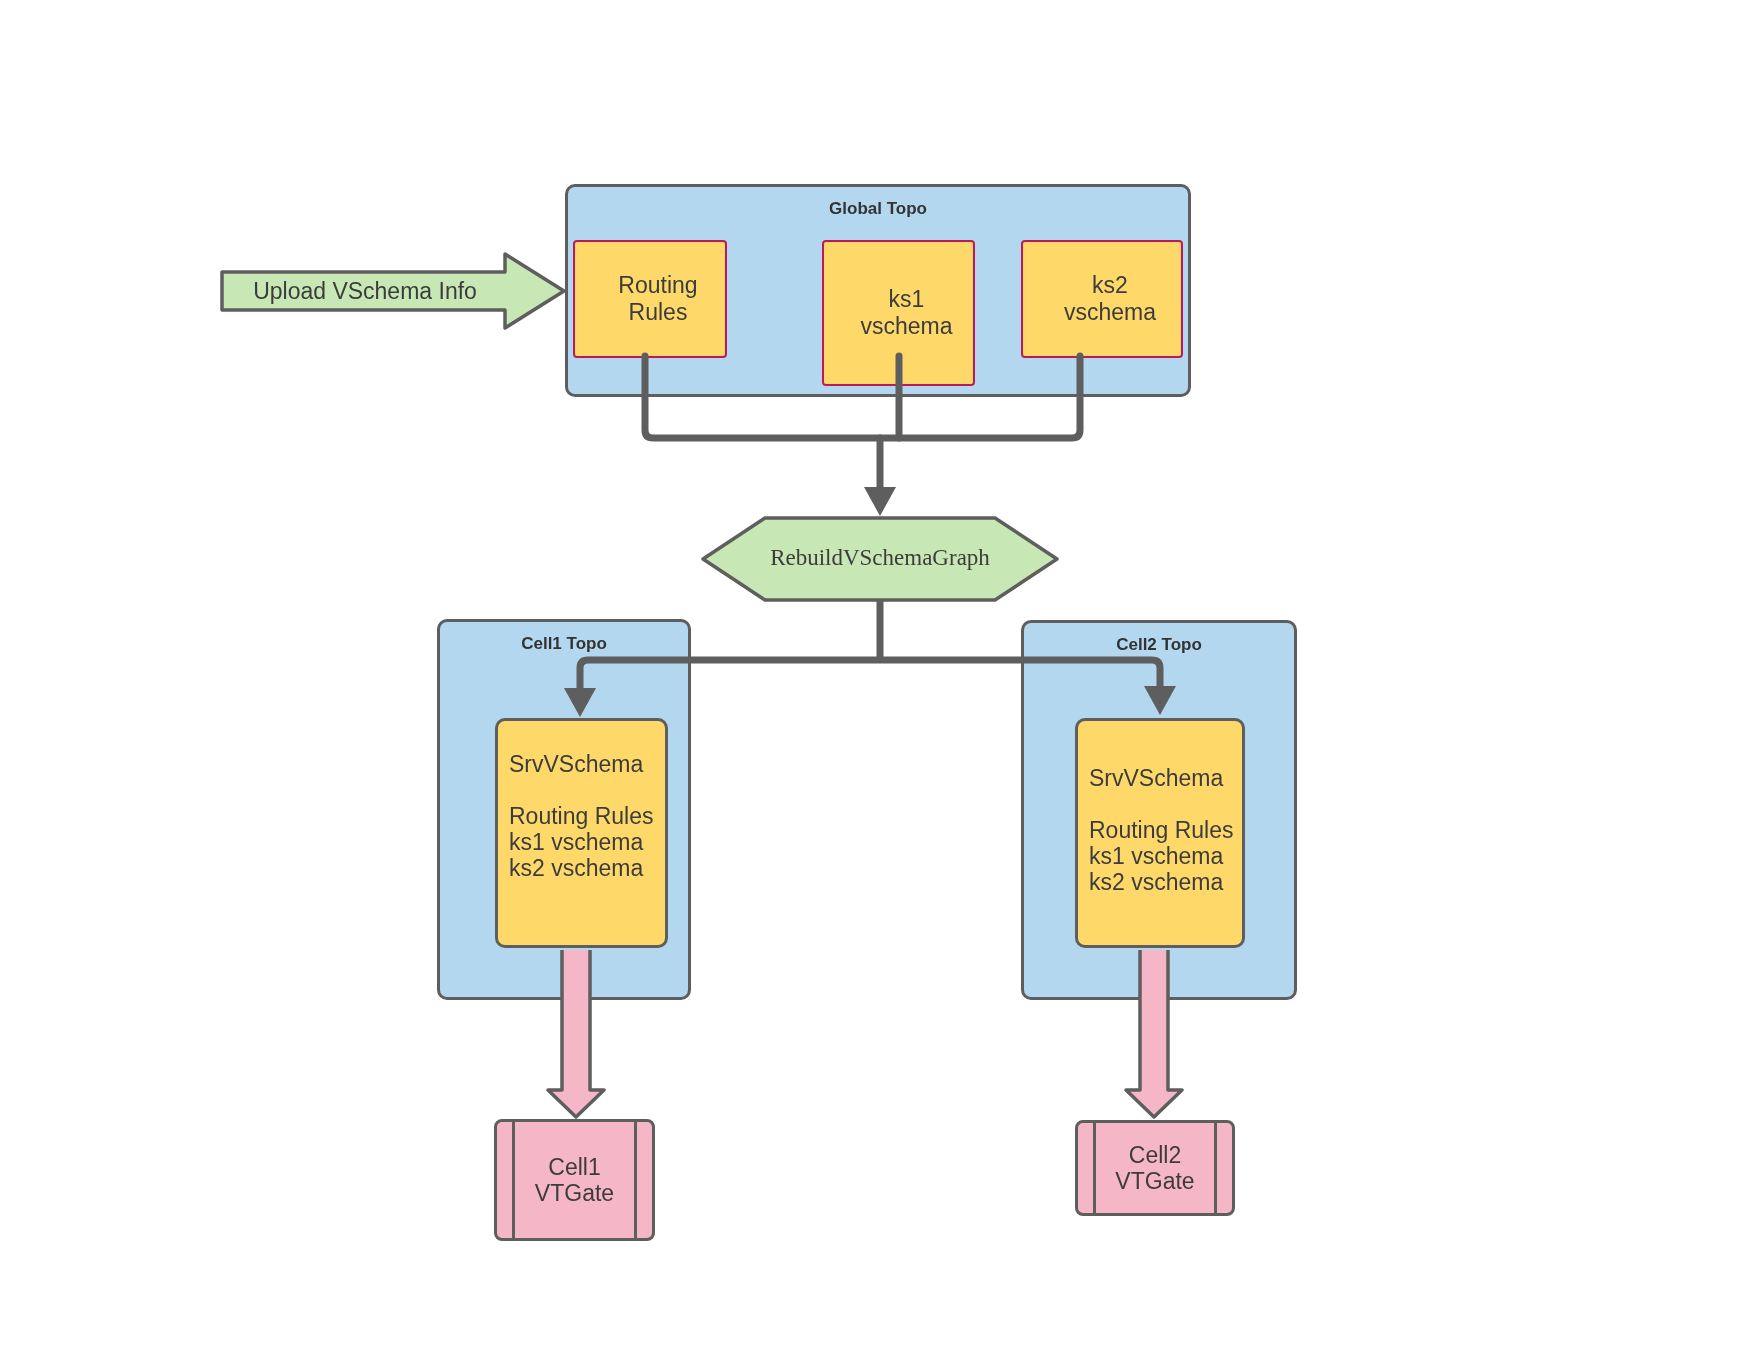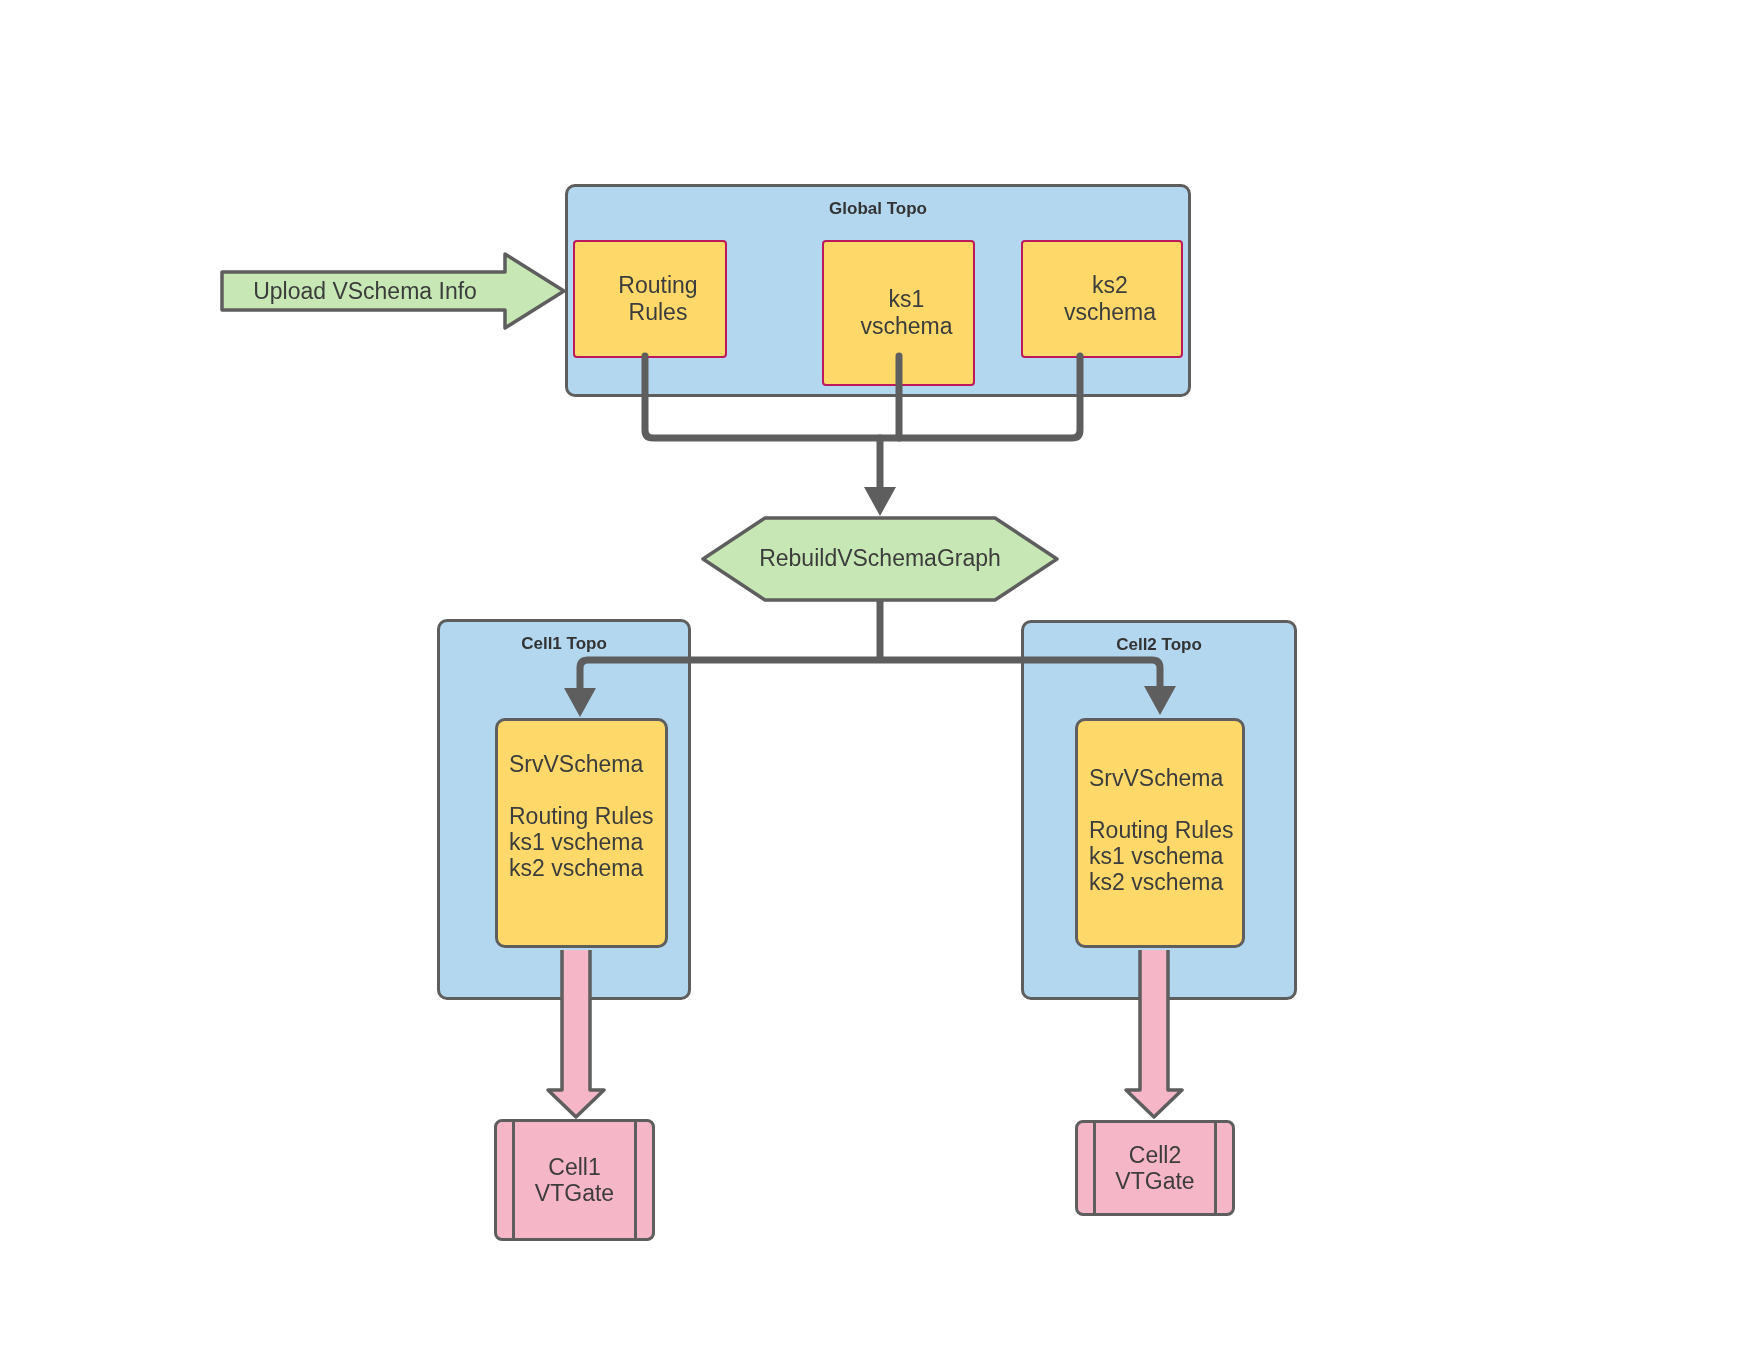--- a/index.html
+++ b/index.html
@@ -112,15 +112,15 @@
 
     <path d="M222 272 H505 V254 L564 291 L505 328 V310 H222 Z" fill="#c7e8b5" stroke="#5e5e5e" stroke-width="3.5" stroke-linejoin="round"></path>
 
     <path d="M703 559 L765 518 H995 L1057 559 L995 600 H765 Z" fill="#c7e8b5" stroke="#5e5e5e" stroke-width="3.5" stroke-linejoin="round"></path>
 
     <path d="M562 950 V1090 H548 L576 1117 L604 1090 H590 V950" fill="#f5b6c8" stroke="#5e5e5e" stroke-width="3.5" stroke-linejoin="round"></path>
     <path d="M1140 950 V1090 H1126 L1154 1117 L1182 1090 H1168 V950" fill="#f5b6c8" stroke="#5e5e5e" stroke-width="3.5" stroke-linejoin="round"></path>
   </svg>
 
   <div class="float-label" style="left:222px; top:272px; width:286px; height:38px;">Upload VSchema Info</div>
-  <div class="float-label" style="left:703px; top:518px; width:354px; height:80px;">RebuildVSchemaGraph</div>
+  <div class="float-label" style="left:703px; top:518px; width:354px; height:80px;font-family:Liberation Serif, serif;">RebuildVSchemaGraph</div>
 
 </div>
 
 </body></html>

